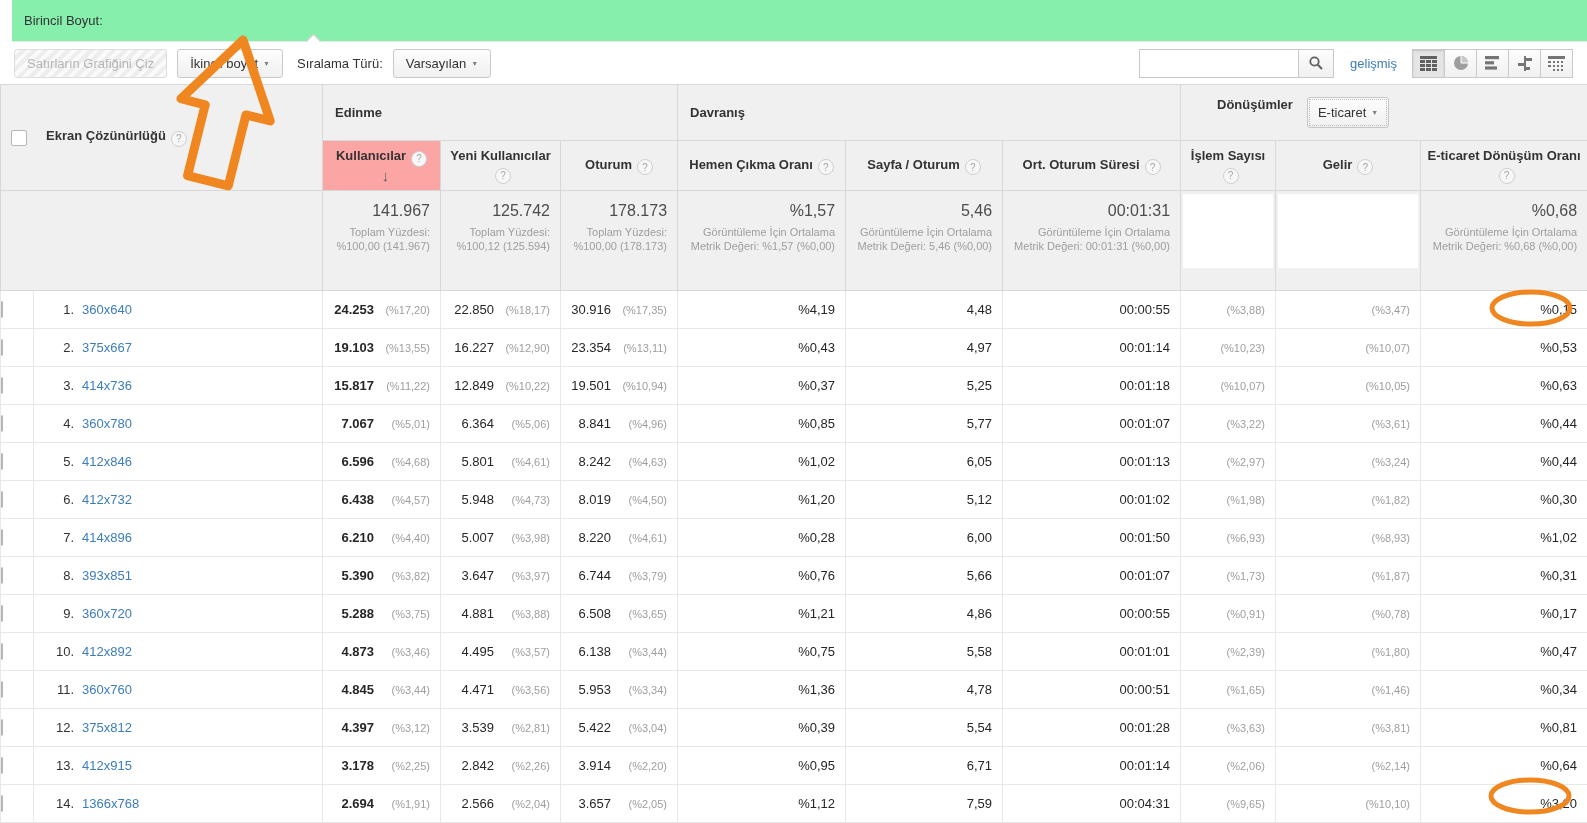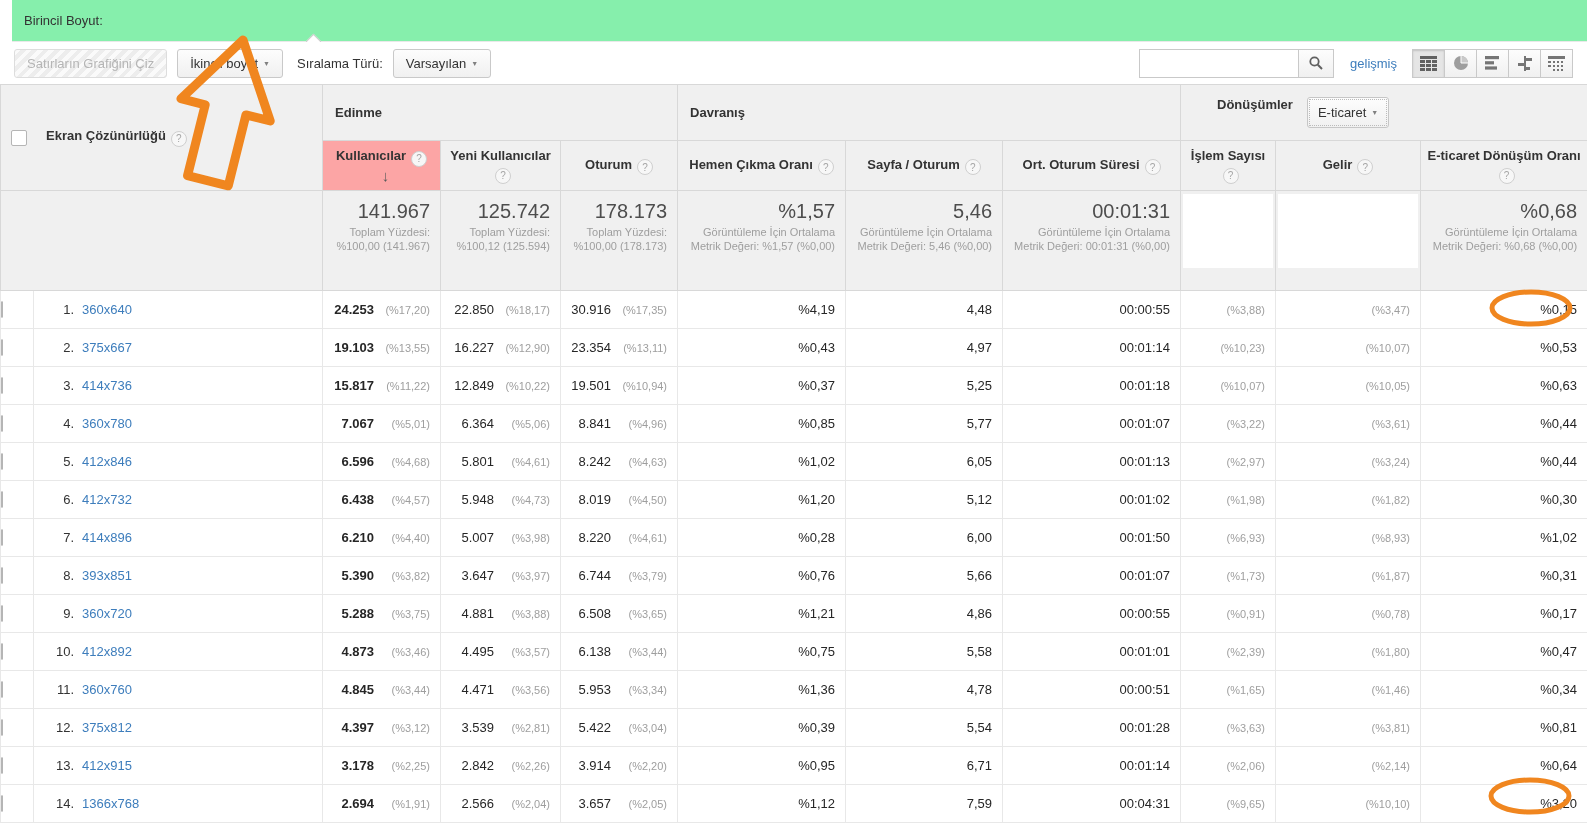--- a/index.html
+++ b/index.html
@@ -53,21 +53,21 @@
     align-items:center;justify-content:center;margin-left:5px;vertical-align:-2px;}
   .help-icon::after{content:'?';}
   .sort-arrow{color:#5c5c5c;font-size:15px;margin-left:8px;font-weight:normal;vertical-align:-1px;}
   .conv-group{display:flex;margin-left:24px;}
   .conv-select{margin-left:14px;height:29px;display:inline-flex;align-items:center;padding:0 10px;
     border:1px solid #c6c6c6;border-radius:3px;background:linear-gradient(#fdfdfd,#f1f1f1);
     font-weight:normal;outline:1px dotted #bbb;outline-offset:-3px;cursor:pointer;}
   
   tr.summary td{background:#f0f0f0;border:1px solid #d8d8d8;height:100px;vertical-align:top;
     text-align:right;padding:8px 10px;position:relative;}
-  .sum-big{font-size:20px;color:#4d4d4d;line-height:24px;text-align:right;}
+  .sum-big{font-size:16px;color:#4d4d4d;line-height:24px;text-align:right;}
   .sum-note{font-size:11px;color:#9e9e9e;line-height:14px;margin-top:2px;}
   .redact{position:absolute;left:2px;right:2px;top:3px;bottom:22px;background:#fff;}
   
   tr.data td{height:38px;background:#fff;border-bottom:1px solid #e8e8e8;border-right:1px solid #e8e8e8;vertical-align:middle;}
   tr.data td:first-child{border-left:1px solid #e8e8e8;}
   .checkbox{width:14px;height:14px;border:1px solid #b5b5b5;border-radius:2px;background:#fff;cursor:pointer;}
   td.cb-cell .checkbox{margin:0 auto;}
   td.dim-cell{padding-left:0;}
   .rank{display:inline-block;width:40px;text-align:right;color:#333;}
   .dimlink{color:#3d7dbc;text-decoration:none;margin-left:8px;cursor:pointer;}

